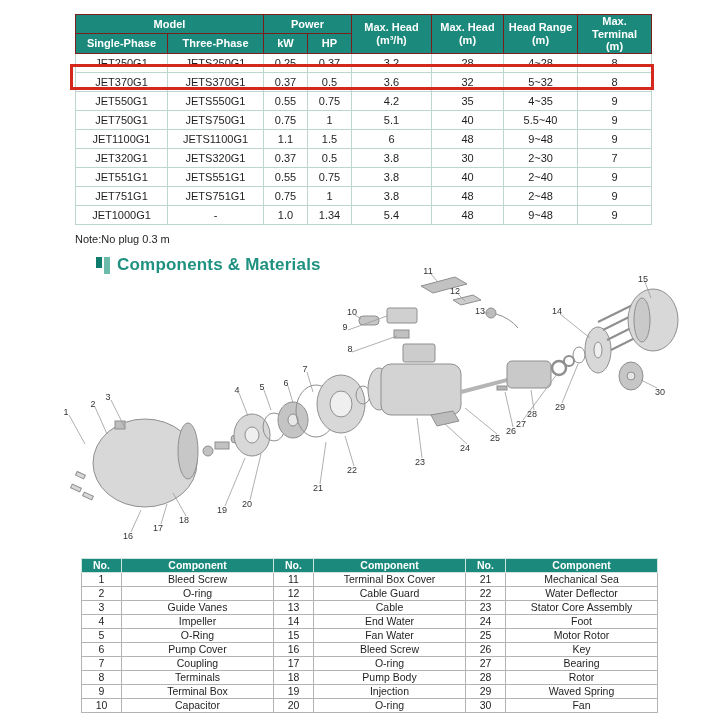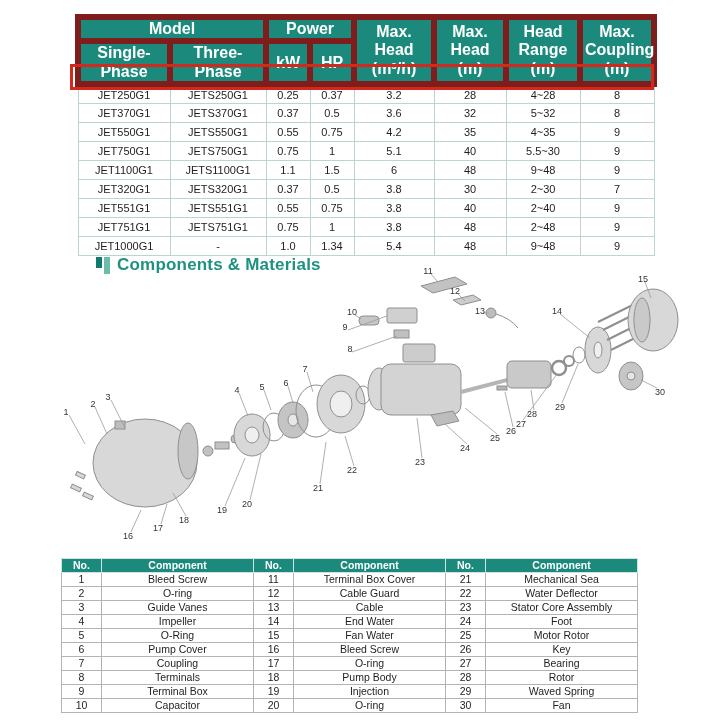--- a/index.html
+++ b/index.html
@@ -5,22 +5,22 @@
   * { margin:0; padding:0; box-sizing:border-box; }
   html,body { width:726px; height:726px; }
   body {
     position:relative; background:#ffffff; overflow:hidden;
     font-family:"Liberation Sans", sans-serif; color:#1e1e1e;
   }
   
   .spec-wrap { position:absolute; top:14px; left:75px; width:576px; }
   table { border-collapse:collapse; width:100%; table-layout:fixed; }
   .spec th {
-    background:#1b8a7d; color:#fff; font-weight:bold; font-size:16px;
-    border:6px solid #7f1d1d; height:17px; padding:0 2px; text-align:center; line-height:1.15;
+    background:#1b8a7d; color:#fff; font-weight:bold; font-size:11px;
+    border:1px solid #7f1d1d; height:17px; padding:0 2px; text-align:center; line-height:1.15;
   }
   .spec td {
     border:1px solid #bdd5cf; font-size:11px; text-align:center;
     height:19px; padding:0 2px; background:#fff;
   }
   .note { font-size:11px; margin-top:8px; color:#1e1e1e; }
   .highlight-box {
     position:absolute; left:70px; top:64px; width:584px; height:26px;
     border:3px solid #d5281c; pointer-events:none; z-index:5;
   }
@@ -28,21 +28,21 @@
   .section-head { position:absolute; top:255px; left:70px; display:flex; align-items:flex-start; gap:7px; z-index:2;padding-left:26px; }
   .icon-bars { display:flex; gap:2px; padding-top:2px; }
   .icon-bars .bar1 { width:6px; height:11px; background:#0f7b6c; }
   .icon-bars .bar2 { width:6px; height:17px; background:#6cbcab; }
   .section-title { color:#1e9180; font-size:17px; font-weight:bold; letter-spacing:0.2px; }
   
   .diagram { position:absolute; top:258px; left:45px; width:640px; height:300px; }
   .diagram svg { display:block; }
   .diagram text { font-family:"Liberation Sans", sans-serif; font-size:9px; fill:#333; }
   
-  .comp-wrap { position:absolute; top:558px; left:61px; width:576px; }
+  .comp-wrap { position:absolute; top:558px; left:81px; width:576px; }
   .comp th {
     background:#1b8a7d; color:#fff; font-size:10.5px; font-weight:bold;
     border:1px solid #cfe3df; height:14px; padding:0 4px; line-height:1;
   }
   .comp th.no { text-align:center; }
   .comp th.name { text-align:center; }
   .comp td {
     border:1px solid #b3b3b3; font-size:10.5px; height:14px;
     padding:0 4px; line-height:1; background:#fff;
   }
@@ -74,21 +74,21 @@
         </th>
         <th rowspan="2">
           <div>Max. Head</div>
           <div>(m)</div>
         </th>
         <th rowspan="2">
           <div>Head Range</div>
           <div>(m)</div>
         </th>
         <th rowspan="2">
-          <div>Max. Coupling</div>
+          <div>Max. Terminal</div>
           <div>(m)</div>
         </th>
       </tr>
       <tr>
         <th>Single-Phase</th>
         <th>Three-Phase</th>
         <th>kW</th>
         <th>HP</th>
       </tr>
     </thead>
@@ -123,21 +123,21 @@
         <td>4~35</td>
         <td>9</td>
       </tr>
       <tr>
         <td>JET750G1</td>
         <td>JETS750G1</td>
         <td>0.75</td>
         <td>1</td>
         <td>5.1</td>
         <td>40</td>
-        <td>5.5~30</td>
+        <td>5.5~40</td>
         <td>9</td>
       </tr>
       <tr>
         <td>JET1100G1</td>
         <td>JETS1100G1</td>
         <td>1.1</td>
         <td>1.5</td>
         <td>6</td>
         <td>48</td>
         <td>9~48</td>
@@ -178,20 +178,21 @@
         <td>-</td>
         <td>1.0</td>
         <td>1.34</td>
         <td>5.4</td>
         <td>48</td>
         <td>9~48</td>
         <td>9</td>
       </tr>
     </tbody>
   </table>
+  <div class="note">Note:No plug 0.3 m</div>
 </div>
 
 <div class="highlight-box"></div>
 
 <div class="section-head">
   <span class="icon-bars">
       <span class="bar1"></span>
       <span class="bar2"></span>
     </span>
   <span class="section-title">Components &amp; Materials</span>

